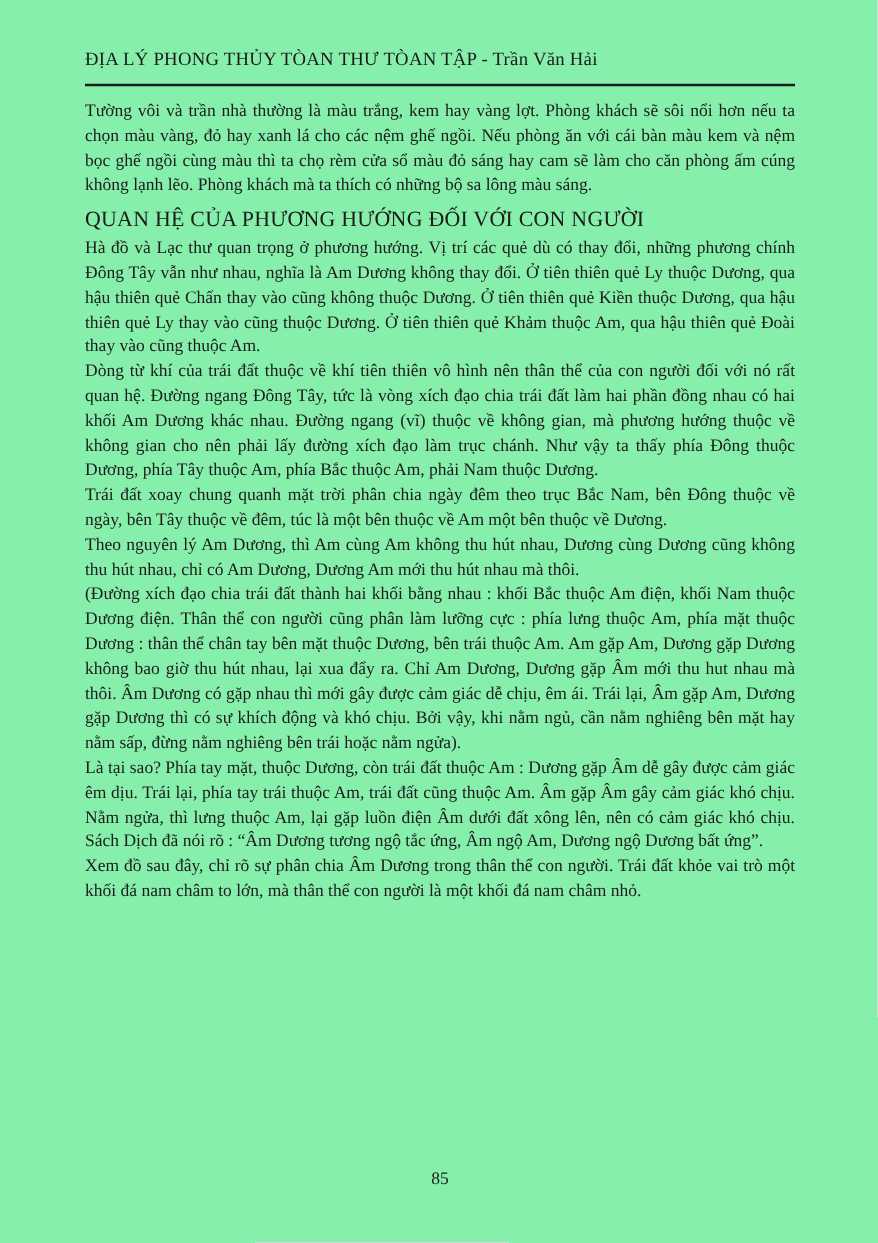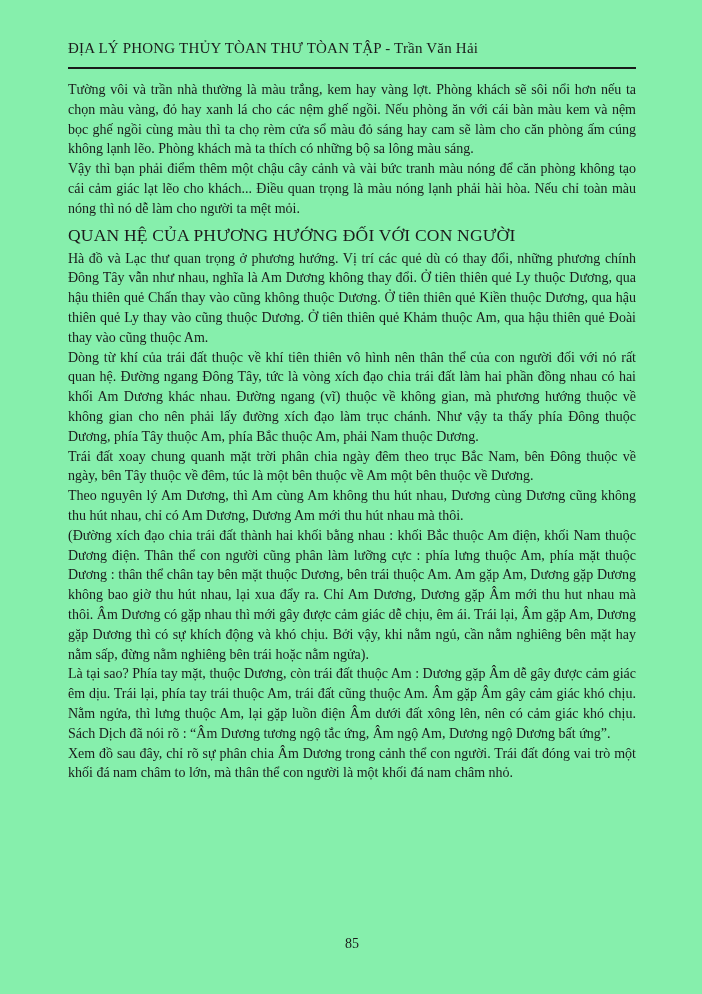--- a/index.html
+++ b/index.html
@@ -62,30 +62,29 @@
 <body>
 
 <div class="page">
 
   <header class="page-header">
     <div class="running-head">ĐỊA LÝ PHONG THỦY TÒAN THƯ  TÒAN TẬP -  Trần Văn Hải</div>
   </header>
 
   <main class="page-body">
     <p>Tường vôi và trần nhà thường là màu trắng, kem hay vàng lợt. Phòng khách sẽ sôi nổi hơn nếu ta chọn màu vàng, đỏ hay xanh lá cho các nệm ghế ngồi. Nếu phòng ăn với cái bàn màu kem và nệm bọc ghế ngồi cùng màu thì ta chọ rèm cửa sổ màu đỏ sáng hay cam sẽ làm cho căn phòng ấm cúng không lạnh lẽo. Phòng khách mà ta thích có những bộ sa lông màu sáng.</p>
-    <p>Vậy thì bạn phải điểm thêm một chậu cây cảnh và vài bức tranh màu nóng để căn phòng không tạo cái cảm giác lạt lẽo cho khách... Điều quan trọng là màu nóng lạnh phải hài hòa. Nếu chỉ toàn màu nóng thì nó dễ làm cho người ta mệt mỏi.</p>
 
     <h2 class="section-heading">QUAN HỆ CỦA PHƯƠNG HƯỚNG ĐỐI VỚI CON NGƯỜI</h2>
 
     <p>Hà đồ và Lạc thư quan trọng ở phương hướng. Vị trí các quẻ dù có thay đổi, những phương chính Đông Tây vẫn như nhau, nghĩa là Am Dương không thay đổi. Ở tiên thiên quẻ Ly thuộc Dương, qua hậu thiên quẻ Chấn thay vào cũng không thuộc Dương. Ở tiên thiên quẻ Kiền thuộc Dương, qua hậu thiên quẻ Ly thay vào cũng thuộc Dương. Ở tiên thiên quẻ Khảm thuộc Am, qua hậu thiên quẻ Đoài thay vào cũng thuộc Am.</p>
     <p>Dòng từ khí của trái đất thuộc về khí tiên thiên vô hình nên thân thể của con người đối với nó rất quan hệ. Đường ngang Đông Tây, tức là vòng xích đạo chia trái đất làm hai phần đồng nhau có hai khối Am Dương khác nhau. Đường ngang (vĩ) thuộc về không gian, mà phương hướng thuộc về không gian cho nên phải lấy đường xích đạo làm trục chánh. Như vậy ta thấy phía Đông thuộc Dương, phía Tây thuộc Am, phía Bắc thuộc Am, phải Nam thuộc Dương.</p>
     <p>Trái đất xoay chung quanh mặt trời phân chia ngày đêm theo trục Bắc Nam, bên Đông thuộc về ngày, bên Tây thuộc về đêm, túc là một bên thuộc về Am một bên thuộc về Dương.</p>
     <p>Theo nguyên lý Am Dương, thì Am cùng Am không thu hút nhau, Dương cùng Dương cũng không thu hút nhau, chỉ có Am Dương, Dương Am mới thu hút nhau mà thôi.</p>
     <p>(Đường xích đạo chia trái đất thành hai khối bằng nhau : khối Bắc thuộc Am điện, khối Nam thuộc Dương điện. Thân thể con người cũng phân làm lưỡng cực : phía lưng thuộc Am, phía mặt thuộc Dương : thân thể chân tay bên mặt thuộc Dương, bên trái thuộc Am. Am gặp Am, Dương gặp Dương không bao giờ thu hút nhau, lại xua đẩy ra. Chỉ Am Dương, Dương gặp Âm mới thu hut nhau mà thôi. Âm Dương có gặp nhau thì mới gây được cảm giác dễ chịu, êm ái. Trái lại, Âm gặp Am, Dương gặp Dương thì có sự khích động và khó chịu. Bởi vậy, khi nằm ngủ, cần nằm nghiêng bên mặt hay nằm sấp, đừng nằm nghiêng bên trái hoặc nằm ngửa).</p>
     <p>Là tại sao? Phía tay mặt, thuộc Dương, còn trái đất thuộc Am : Dương gặp Âm dễ gây được cảm giác êm dịu. Trái lại, phía tay trái thuộc Am, trái đất cũng thuộc Am. Âm gặp Âm gây cảm giác khó chịu. Nằm ngửa, thì lưng thuộc Am, lại gặp luồn điện Âm dưới đất xông lên, nên có cảm giác khó chịu. Sách Dịch đã nói rõ : “Âm Dương tương ngộ tắc ứng, Âm ngộ Am, Dương ngộ Dương bất ứng”.</p>
-    <p>Xem đồ sau đây, chỉ rõ sự phân chia Âm Dương trong cảnh thể con người. Trái đất đóng vai trò một khối đá nam châm to lớn, mà thân thể con người là một khối đá nam châm nhỏ.</p>
+    <p>Xem đồ sau đây, chỉ rõ sự phân chia Âm Dương trong thân thể con người. Trái đất khỏe vai trò một khối đá nam châm to lớn, mà thân thể con người là một khối đá nam châm nhỏ.</p>
   </main>
 
   <footer class="page-footer">
     <span class="page-number">85</span>
   </footer>
 
 </div>
 
 </body></html>

